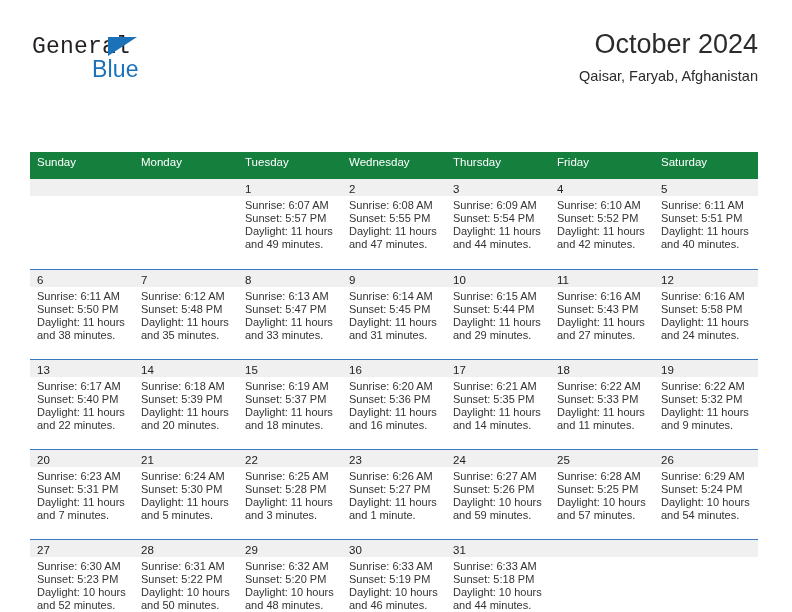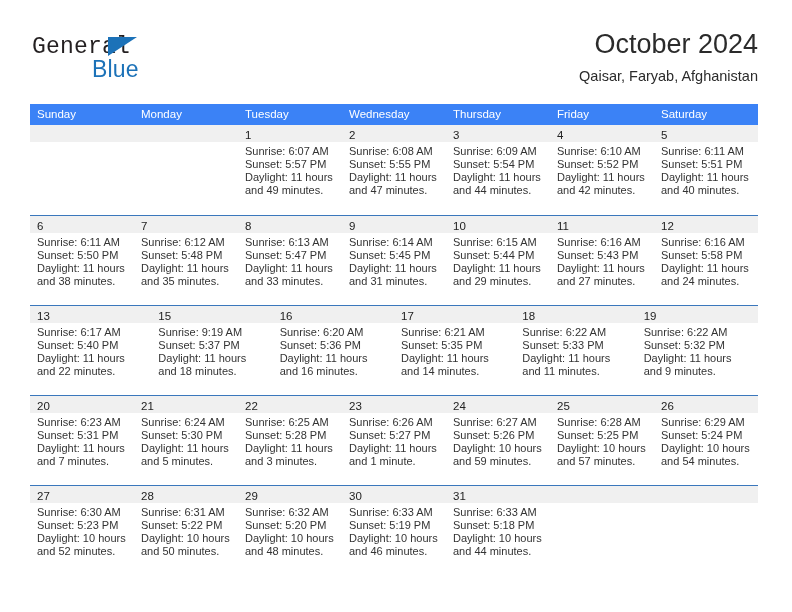--- a/index.html
+++ b/index.html
@@ -93,22 +93,23 @@
   .calendar {
     position: absolute;
     left: 30px;
     top: 104px;
     width: 728px;
   }
 
   .weekday-row {
     display: flex;
     width: 728px;
-    height: 21px;
-    background: #3b82f6;
+    height: 27px;
+    background: #15803d;
+    margin-top: 48px;
   }
   .weekday-cell {
     flex: 1 1 0;
     box-sizing: border-box;
     padding-left: 7px;
     color: #ffffff;
     font-size: 11.5px;
     line-height: 21px;
     white-space: nowrap;
     overflow: hidden;
@@ -302,23 +303,31 @@
         <div class="week-row">
           <div class="day-cell">
             <div class="day-number-band"><span class="day-number">13</span></div>
             <div class="day-info">
               <div>Sunrise: 6:17 AM</div>
               <div>Sunset: 5:40 PM</div>
               <div class="daylight-wrap">Daylight: 11 hours and 22 minutes.</div>
             </div>
           </div>
           <div class="day-cell">
+            <div class="day-number-band"><span class="day-number">14</span></div>
+            <div class="day-info">
+              <div>Sunrise: 6:18 AM</div>
+              <div>Sunset: 5:39 PM</div>
+              <div class="daylight-wrap">Daylight: 11 hours and 20 minutes.</div>
+            </div>
+          </div>
+          <div class="day-cell">
             <div class="day-number-band"><span class="day-number">15</span></div>
             <div class="day-info">
-              <div>Sunrise: 9:19 AM</div>
+              <div>Sunrise: 6:19 AM</div>
               <div>Sunset: 5:37 PM</div>
               <div class="daylight-wrap">Daylight: 11 hours and 18 minutes.</div>
             </div>
           </div>
           <div class="day-cell">
             <div class="day-number-band"><span class="day-number">16</span></div>
             <div class="day-info">
               <div>Sunrise: 6:20 AM</div>
               <div>Sunset: 5:36 PM</div>
               <div class="daylight-wrap">Daylight: 11 hours and 16 minutes.</div>

